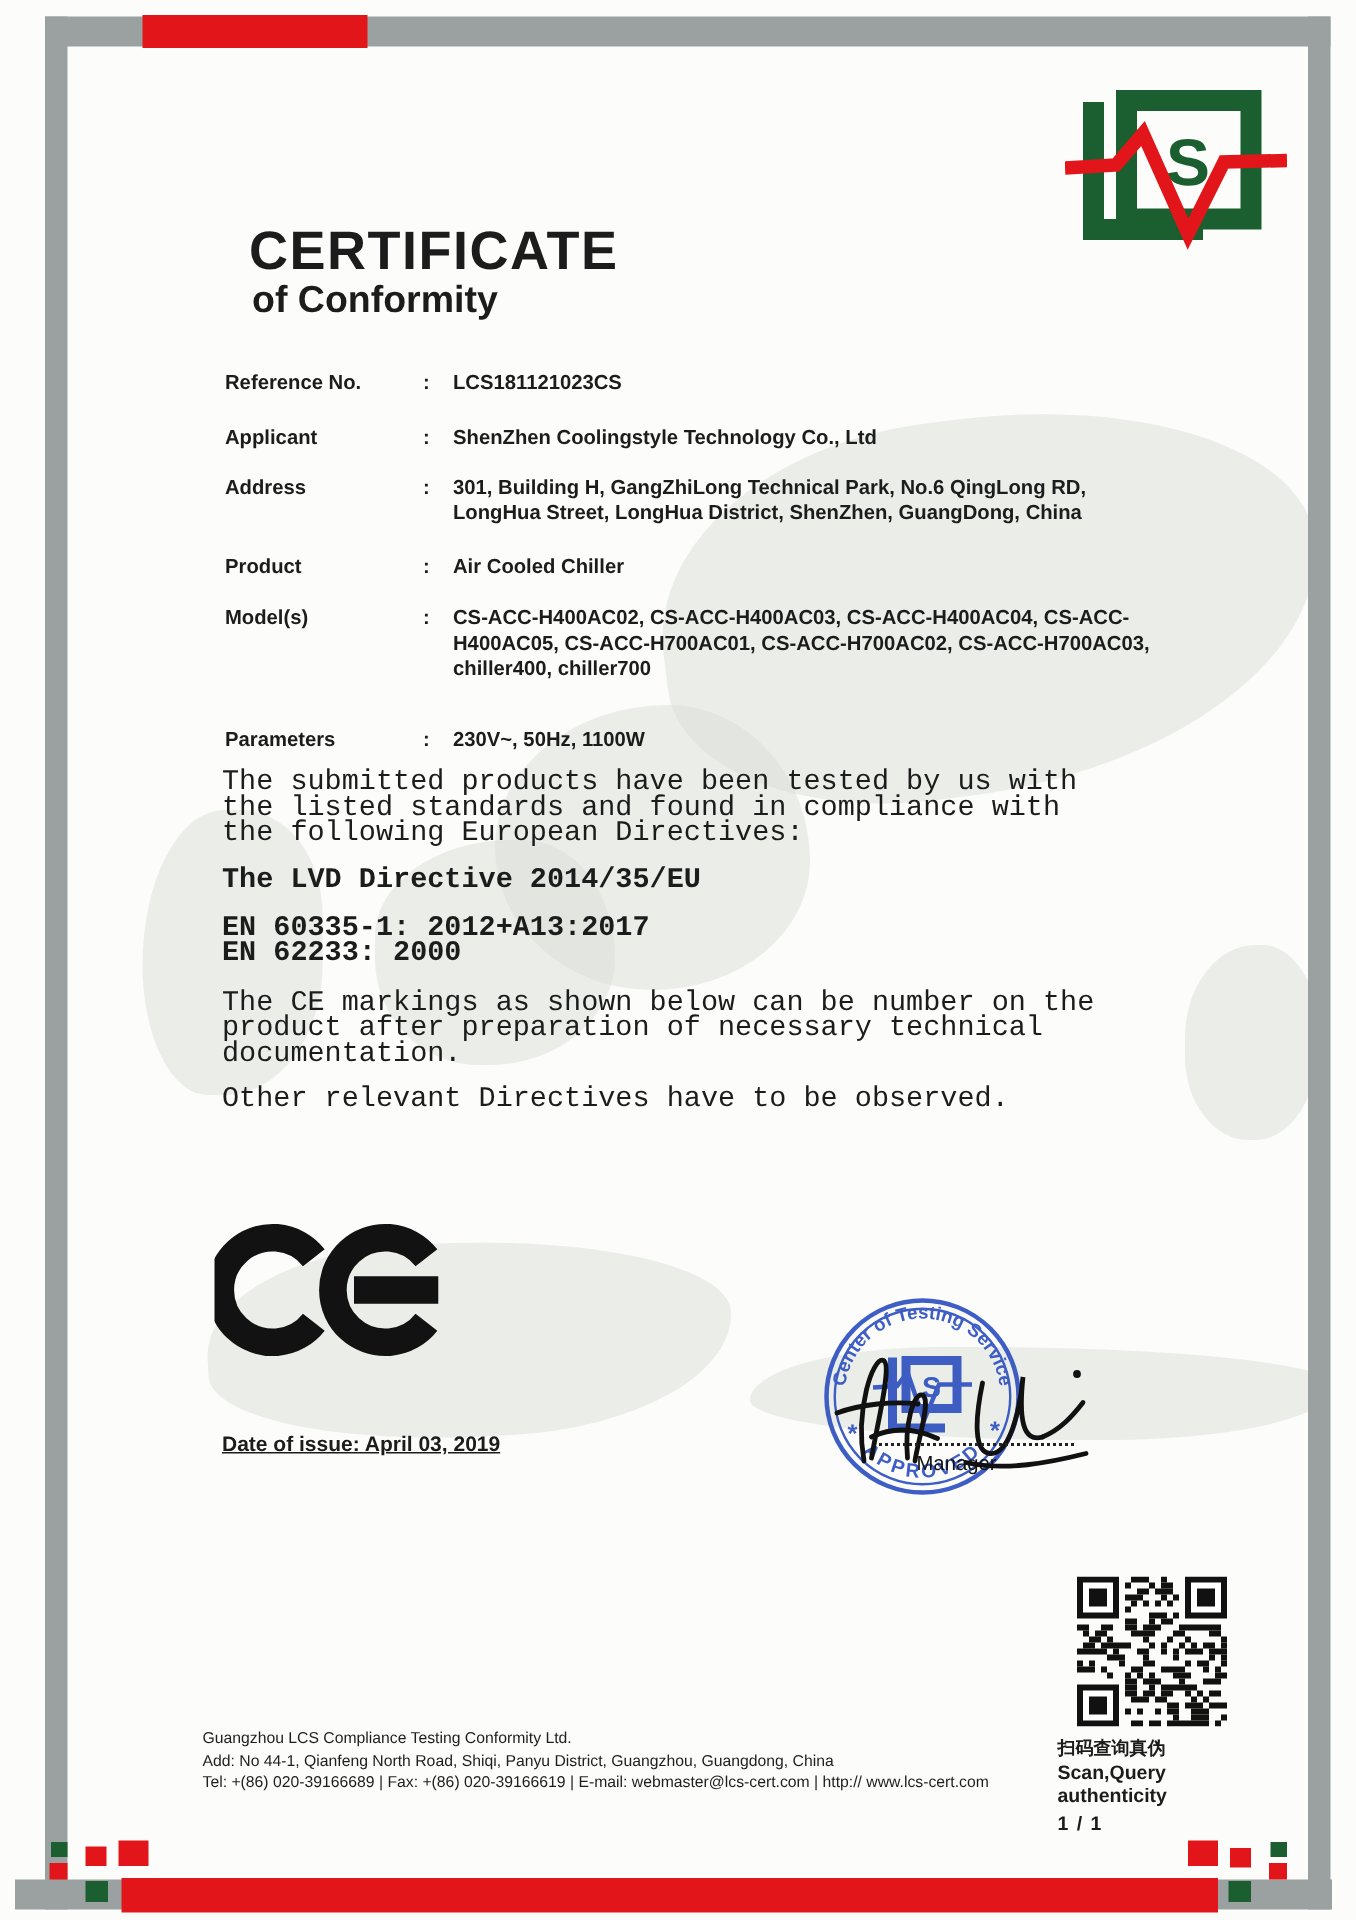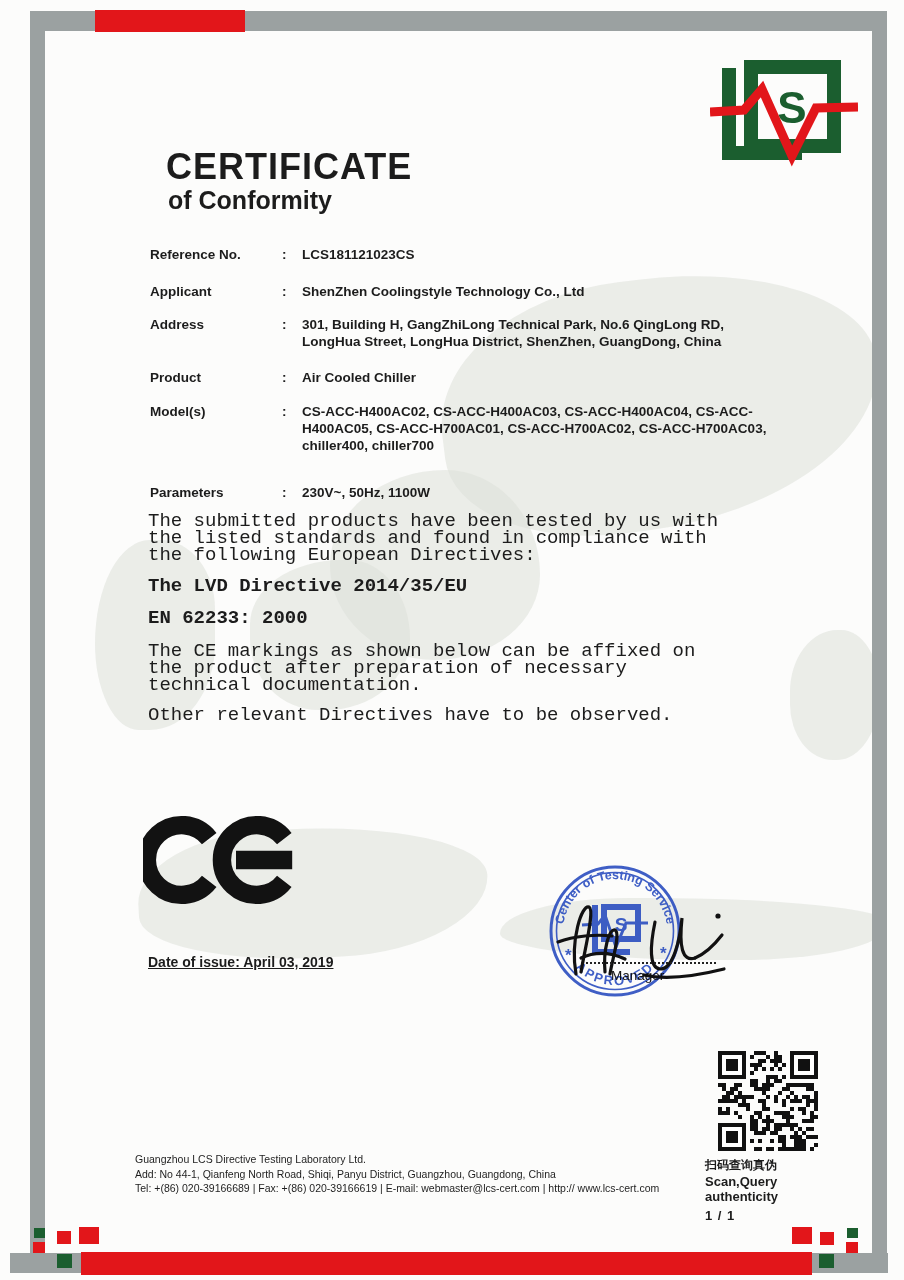--- a/index.html
+++ b/index.html
@@ -126,22 +126,23 @@
     <div class="frow">
       <span class="flabel">Parameters</span>
       <span class="fcolon">:</span>
       <span class="fvalue">230V~, 50Hz, 1100W</span>
     </div>
   </div>
 
   <div class="abs bodytext">
     <p class="p-mb14">The submitted products have been tested by us with the listed standards and found in compliance with the following European Directives:</p>
     <p class="b p-mb15">The LVD Directive 2014/35/EU</p>
+    <p class="b">EN 60335-1: 2012+A13:2017</p>
     <p class="b p-mb16">EN 62233: 2000</p>
-    <p class="p-mb13">The CE markings as shown below can be affixed on the product after preparation of necessary technical documentation.</p>
+    <p class="p-mb13">The CE markings as shown below can be number on the product after preparation of necessary technical documentation.</p>
     <p>Other relevant Directives have to be observed.</p>
   </div>
 
   <svg class="abs" style="left:143px;top:810px;" width="155" height="100" viewBox="0 0 320 200">
     <path d="M 136.7 55.7 A 72 72 0 1 0 136.7 144.3" fill="none" stroke="#121212" stroke-width="38"></path>
     <path d="M 291.7 55.7 A 72 72 0 1 0 291.7 144.3" fill="none" stroke="#121212" stroke-width="38"></path>
     <path d="M 192 100 L 308 100" fill="none" stroke="#121212" stroke-width="38"></path>
   </svg>
 
   <div class="abs date-line">Date of issue: April 03, 2019</div>
@@ -178,21 +179,21 @@
       <path d="M 103 40 C 98 64 97 86 108 87 C 121 88 128 58 130 36 C 127 64 130 80 143 76"></path>
       <path d="M 143 76 C 155 71 163 62 170 53"></path>
       <path d="M 92 93 C 118 99 148 93 172 87"></path>
     </g>
     <circle cx="166" cy="34" r="2.6" fill="#111"></circle>
   </svg>
   <div class="abs dotline"></div>
   <div class="abs manager">Manager</div>
 
   <div class="abs footer">
-    <div>Guangzhou LCS Directive Testing Laboratory Ltd.</div>
+    <div>Guangzhou LCS Compliance Testing Conformity Ltd.</div>
     <div>Add: No 44-1, Qianfeng North Road, Shiqi, Panyu District, Guangzhou, Guangdong, China</div>
     <div>Tel: +(86) 020-39166689  |  Fax: +(86) 020-39166619  |  E-mail: webmaster@lcs-cert.com  |  http:// www.lcs-cert.com</div>
   </div>
 
   <div class="abs qrblock">
     <svg id="qr" width="100" height="100" viewBox="0 0 100 100" style="display:block;margin:0 auto;">
         <rect x="36" y="0" width="4" height="4" fill="#111"></rect>
         <rect x="40" y="0" width="4" height="4" fill="#111"></rect>
         <rect x="44" y="0" width="4" height="4" fill="#111"></rect>
         <rect x="56" y="0" width="4" height="4" fill="#111"></rect>

